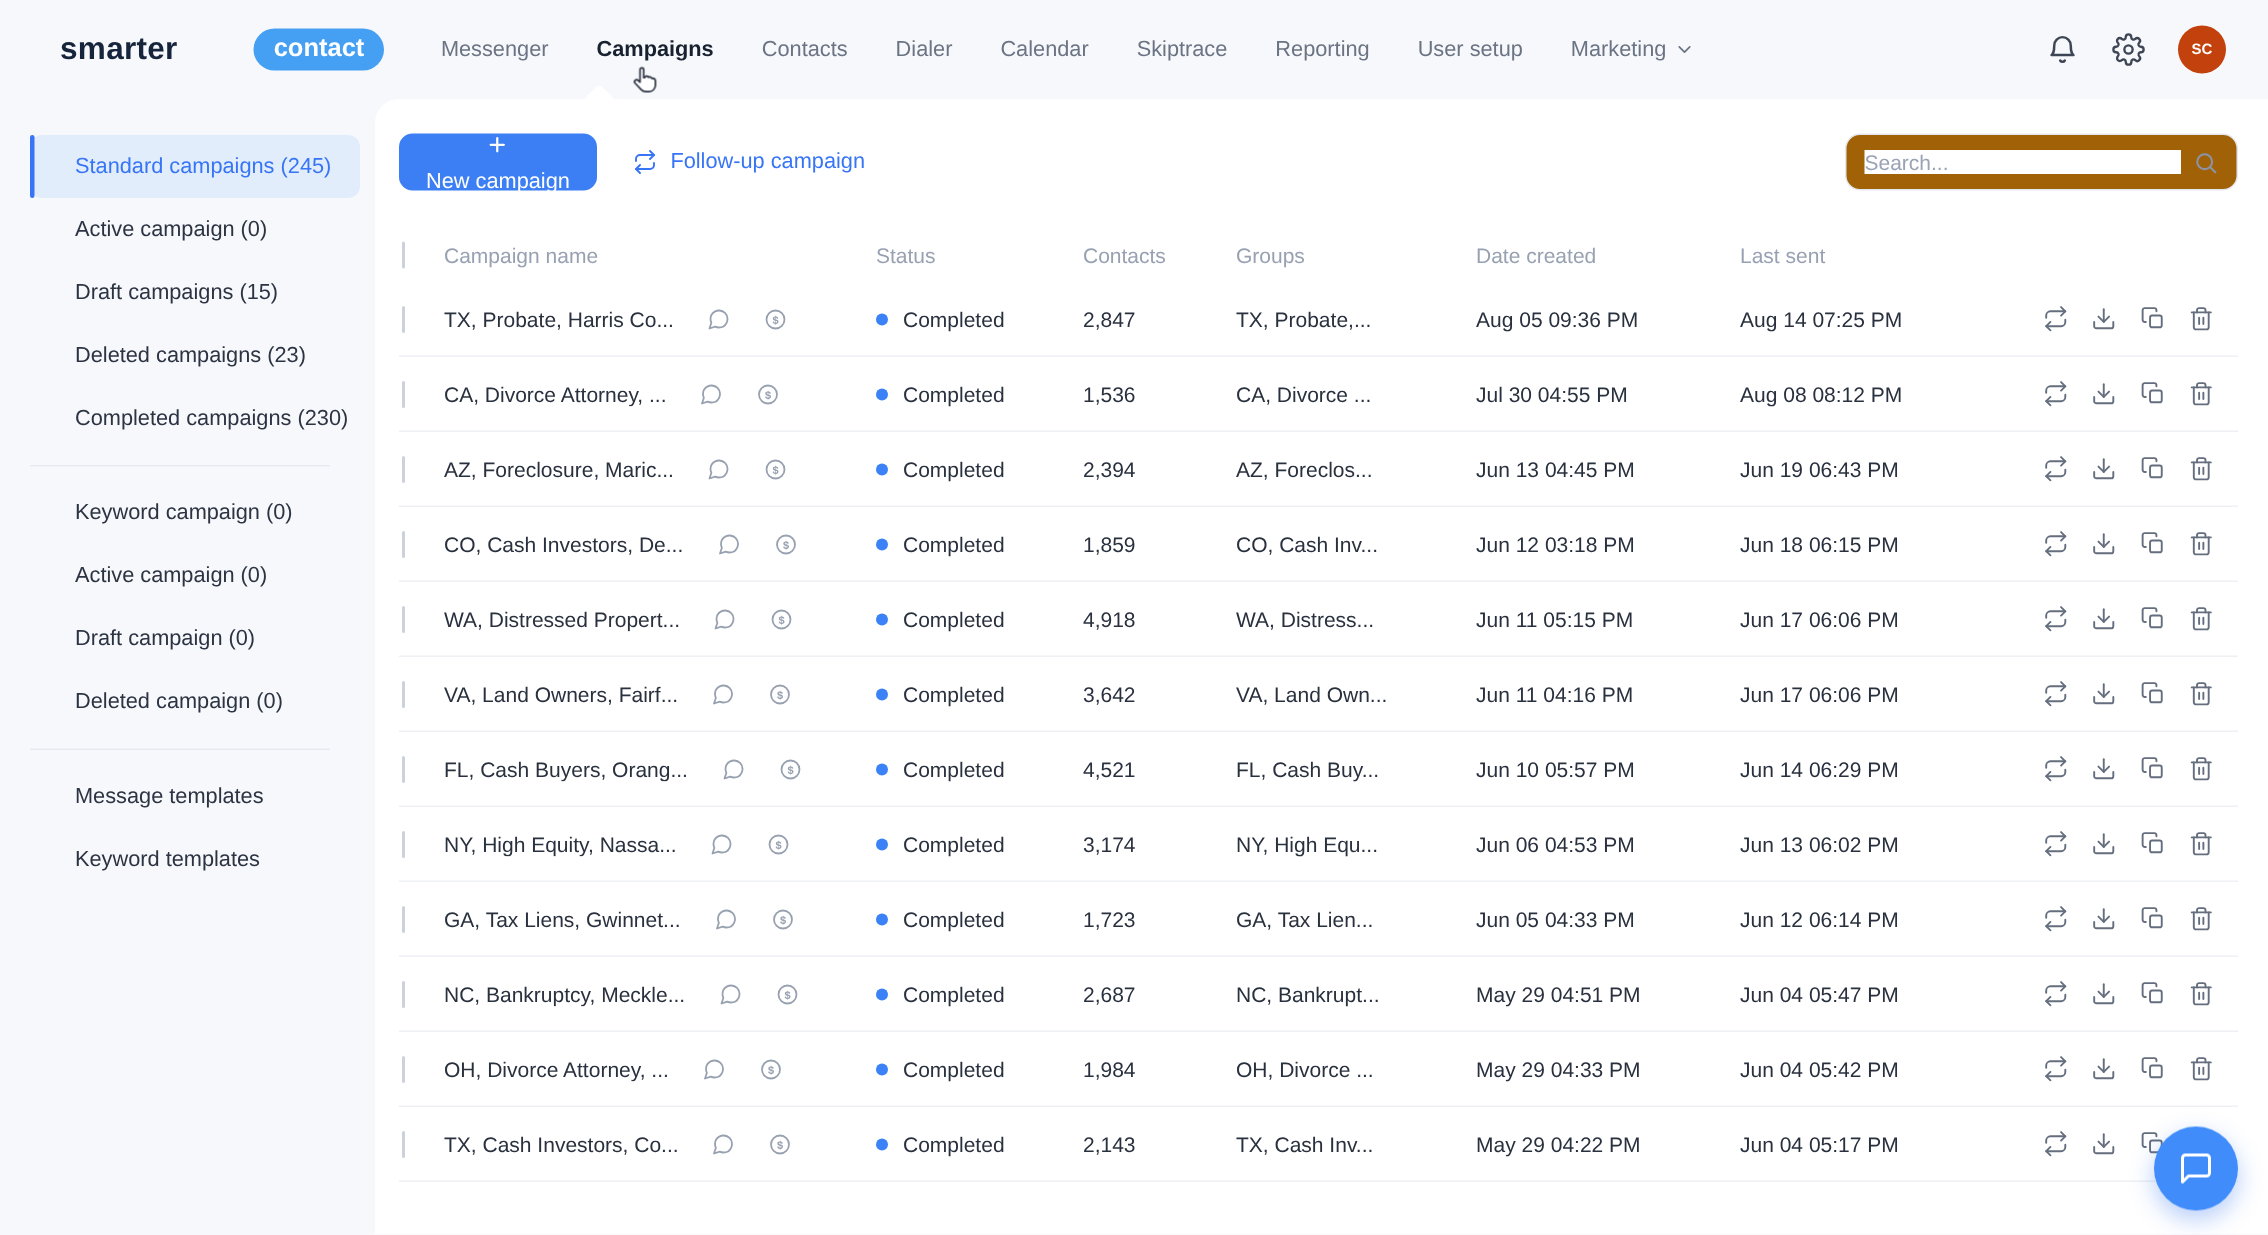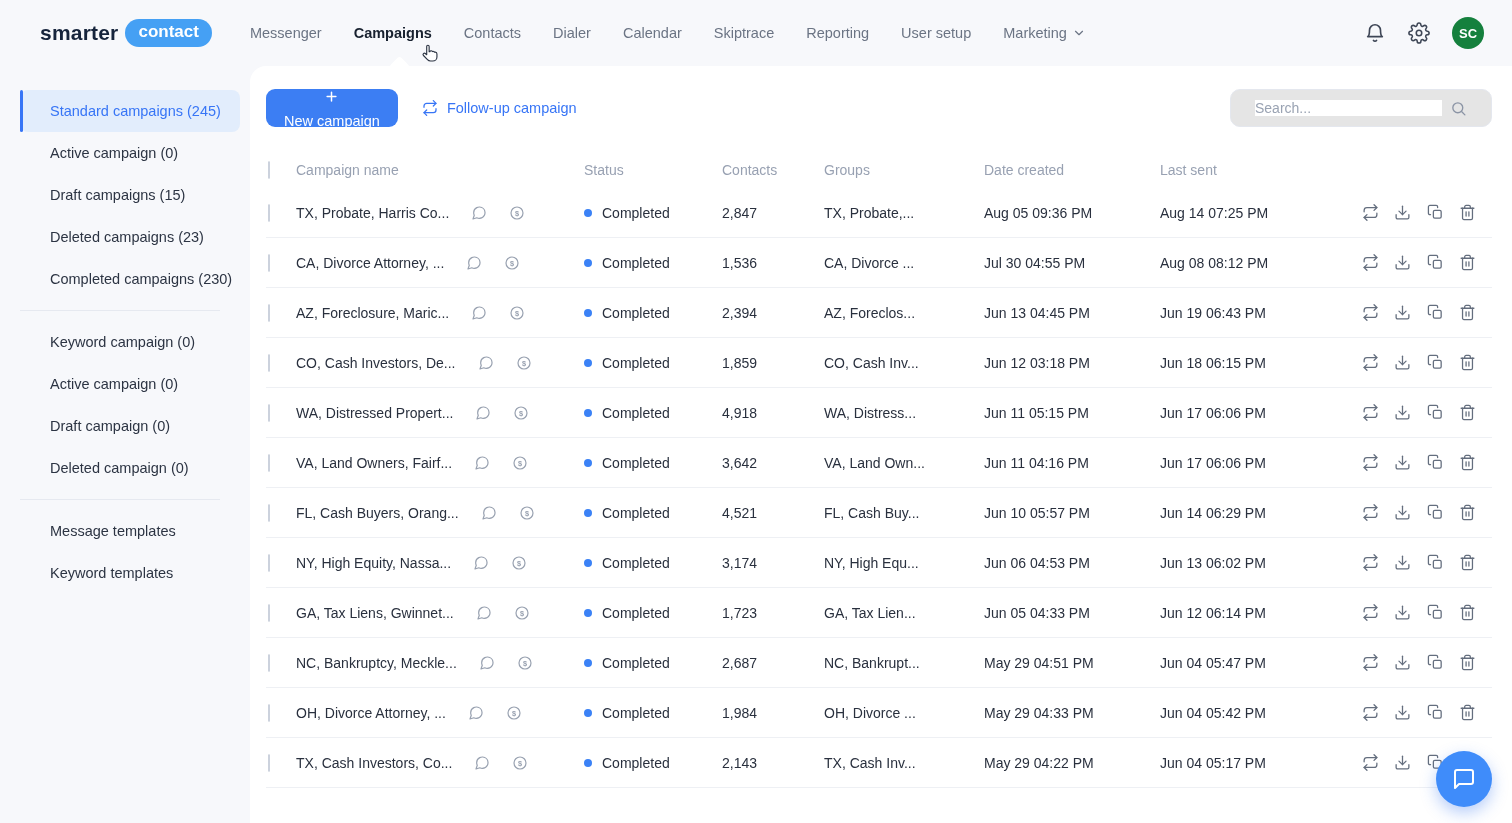--- a/index.html
+++ b/index.html
@@ -15,29 +15,29 @@
   *{margin:0;padding:0;box-sizing:border-box;}
   html,body{width:1512px;height:823px;overflow:hidden;background:var(--page-bg);
     font-family:"Liberation Sans",sans-serif;color:var(--text-dark);}
   svg{display:block;}
 
   
   .topbar{height:66px;display:flex;align-items:center;padding:0 28px 0 40px;}
   .logo{display:flex;align-items:center;gap:7px;cursor:pointer;}
   .logo-left{font-size:21px;font-weight:700;color:#16243c;letter-spacing:.2px;}
   .logo-badge{background:var(--accent-badge);color:#fff;font-size:17px;font-weight:700;
-    padding:3px 13px 5px;border-radius:16px;}
+    padding:3px 13px 5px;border-radius:16px;margin-left:44px;}
   .topnav{display:flex;align-items:center;gap:32px;margin-left:38px;}
   .nav-item{font-size:14.5px;color:#6b7484;cursor:pointer;display:flex;align-items:center;gap:5px;white-space:nowrap;}
   .nav-item.active{color:#18212f;font-weight:700;}
   .nav-item .chev{color:#6b7484;}
   .top-actions{margin-left:auto;display:flex;align-items:center;gap:22px;}
   .icon-btn{color:#3e4656;cursor:pointer;}
   .icon-btn svg{width:22px;height:22px;}
-  .avatar{width:32px;height:32px;border-radius:50%;background:#15803d;color:#fff;font-size:13px;
+  .avatar{width:32px;height:32px;border-radius:50%;background:#c2410c;color:#fff;font-size:10px;
     font-weight:700;display:flex;align-items:center;justify-content:center;cursor:pointer;}
 
   
   .layout{display:flex;height:757px;}
   .sidebar{width:250px;padding-top:24px;flex-shrink:0;}
   .sb-item{position:relative;height:42px;display:flex;align-items:center;margin:0 10px 0 20px;
     padding-left:30px;font-size:14.5px;color:var(--text-dark);cursor:pointer;border-radius:8px;white-space:nowrap;}
   .sb-item.active{background:#e2edfc;color:var(--link-blue);font-weight:500;}
   .sb-item.active::before{content:"";position:absolute;left:0;top:0;bottom:0;width:3px;
     background:var(--link-blue);border-radius:3px;}
@@ -51,21 +51,21 @@
 
   
   .toolbar{display:flex;align-items:center;height:40px;margin-bottom:24px;}
   .btn-primary{display:flex;align-items:center;gap:9px;background:var(--primary);color:#fff;border:none;
     height:38px;padding:0 18px;border-radius:9px;font-size:14.5px;font-family:inherit;cursor:pointer;flex-direction:column;}
   .btn-primary svg{width:15px;height:15px;}
   .btn-link{display:flex;align-items:center;gap:9px;background:none;border:none;color:var(--link-blue);
     font-size:14.5px;font-family:inherit;margin-left:24px;cursor:pointer;}
   .btn-link svg{width:16px;height:16px;}
   .search-box{margin-left:auto;width:262px;height:38px;border:1px solid #e4e7ee;border-radius:10px;
-    background:#e5e5e5;display:flex;align-items:center;padding:0 24px;gap:8px;}
+    background:#a16207;display:flex;align-items:center;padding:0 12px;gap:8px;}
   .search-box input{border:none;outline:none;flex:1;font-size:14px;font-family:inherit;color:var(--text-dark);min-width:0;}
   .search-box input::placeholder{color:#9aa3b3;}
   .search-icon{color:#8b94a5;}
   .search-icon svg{width:17px;height:17px;}
 
   
   .grid-row{display:grid;grid-template-columns:28px 288px 138px 102px 160px 176px minmax(0,1fr) 128px;
     align-items:center;padding:0 2px;}
   .thead{height:36px;color:var(--muted);font-size:14px;}
   .trow{height:50px;border-bottom:1px solid var(--border);font-size:14px;color:#29303e;}

